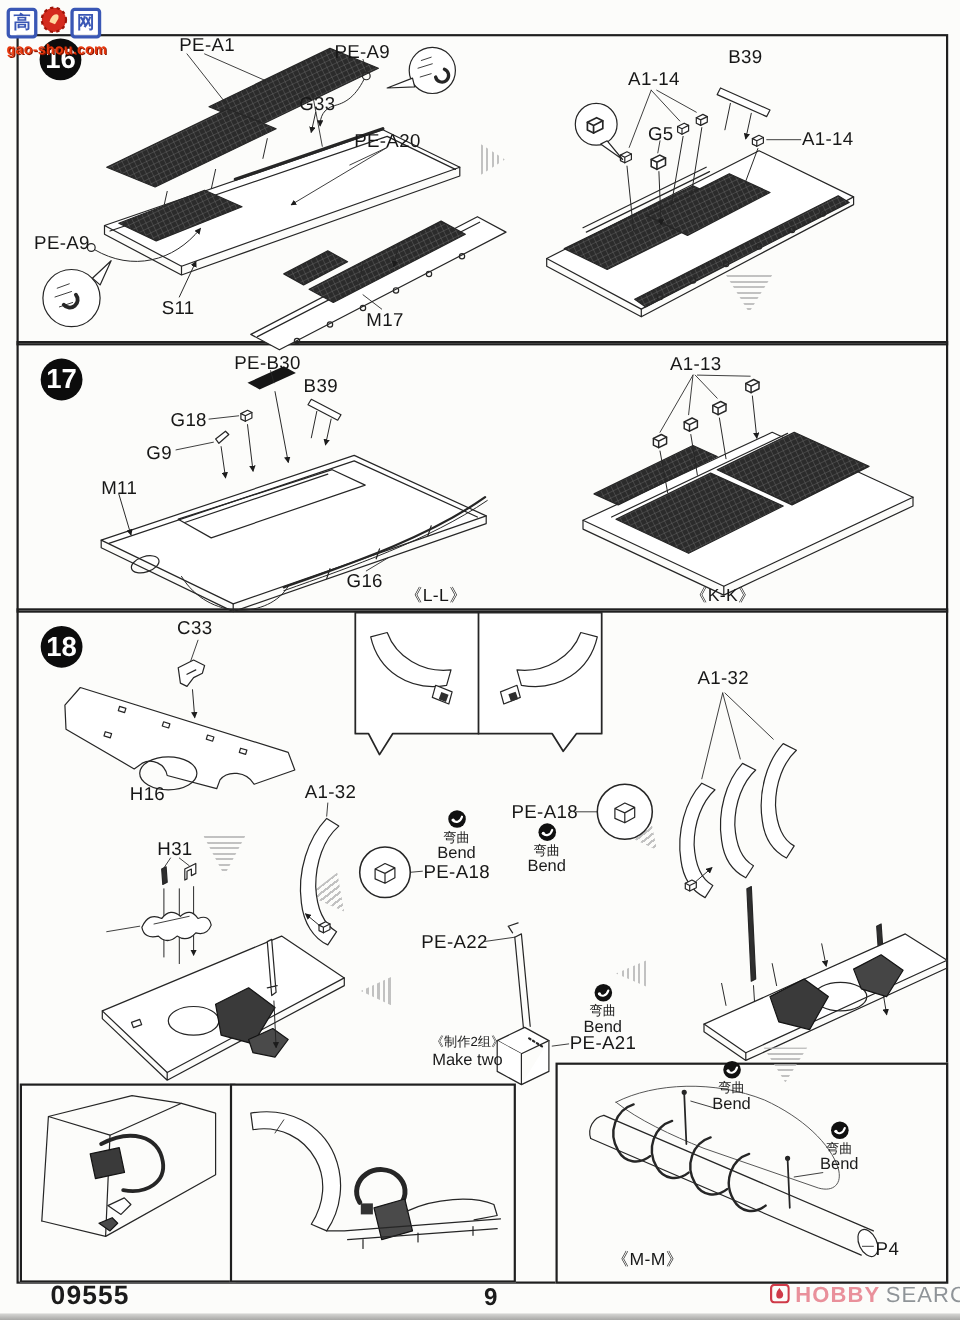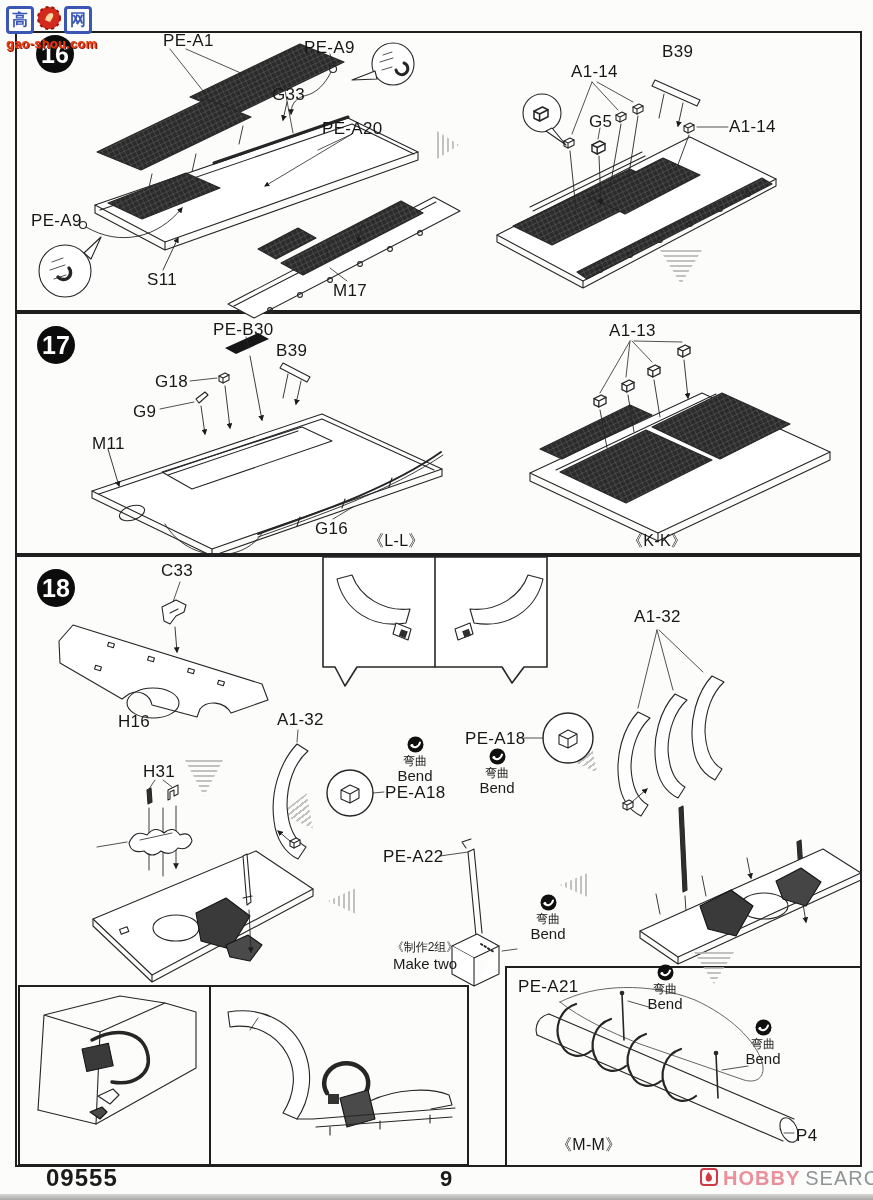--- a/index.html
+++ b/index.html
@@ -338,21 +338,21 @@
   <div class="plabel" style="left:118px;top:712px;">H16</div>
   <div class="plabel" style="left:277px;top:710px;">A1-32</div>
   <div class="plabel" style="left:143px;top:762px;">H31</div>
   <div class="plabel" style="left:385px;top:783px;">PE-A18</div>
   <div class="plabel" style="left:465px;top:729px;">PE-A18</div>
   <div class="plabel" style="left:383px;top:847px;">PE-A22</div>
   <div class="note" style="left:386px;top:941px;width:78px;">
     <span class="cn">《制作2组》</span>
     <span class="en">Make two</span>
   </div>
-  <div class="plabel" style="left:518px;top:977px;">PE-A21</div>
+  <div class="plabel" style="left:518px;top:939px;">PE-A21</div>
   <div class="plabel" style="left:634px;top:607px;">A1-32</div>
   <div class="plabel" style="left:796px;top:1126px;">P4</div>
   <div class="plabel view" style="left:556px;top:1135px;">《M-M》</div>
 
   <div class="bend" style="left:392px;top:736px;">
     <svg width="17" height="17" viewBox="0 0 17 17">
         <circle cx="8.5" cy="8.5" r="8" fill="#101010"></circle>
         <path d="M4.5,9.5 C7,12.5 11.5,11.5 13,6.5" stroke="#fff" stroke-width="2" fill="none" stroke-linecap="round"></path>
         <circle cx="5" cy="9.5" r="1.4" fill="#fff"></circle>
       </svg>

